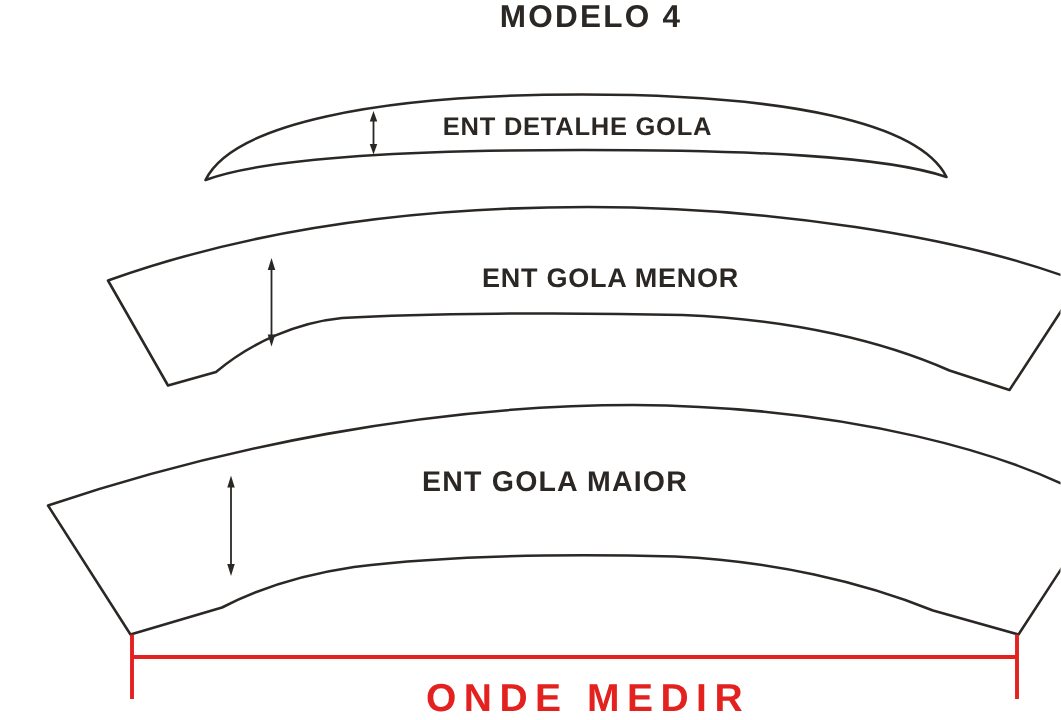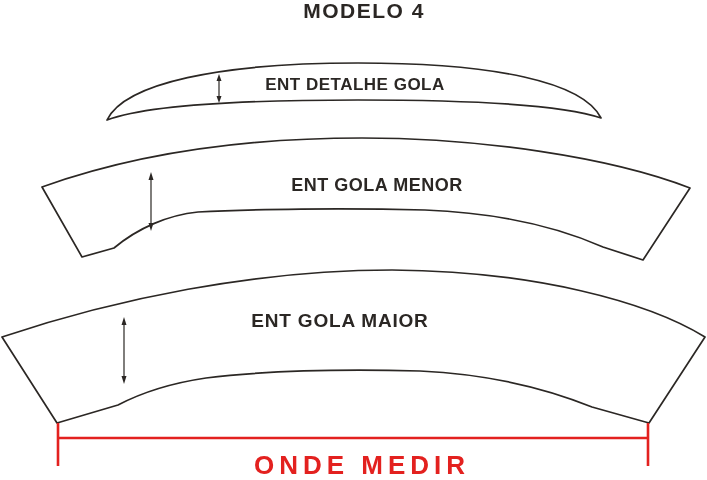--- a/index.html
+++ b/index.html
@@ -9,20 +9,21 @@
     width: 707px;
     height: 480px;
     overflow: hidden;
     font-family: "Liberation Sans", sans-serif;
   }
   .stage {
     position: relative;
     width: 676px;
     height: 480px;
     background: #ffffff;
+    padding-left: 30px;
   }
   svg { display: block; }
   .outline {
     fill: #ffffff;
     stroke: #2b2724;
     stroke-width: 1.7;
     stroke-linejoin: round;
   }
   .arrow-line {
     stroke: #2b2724;

